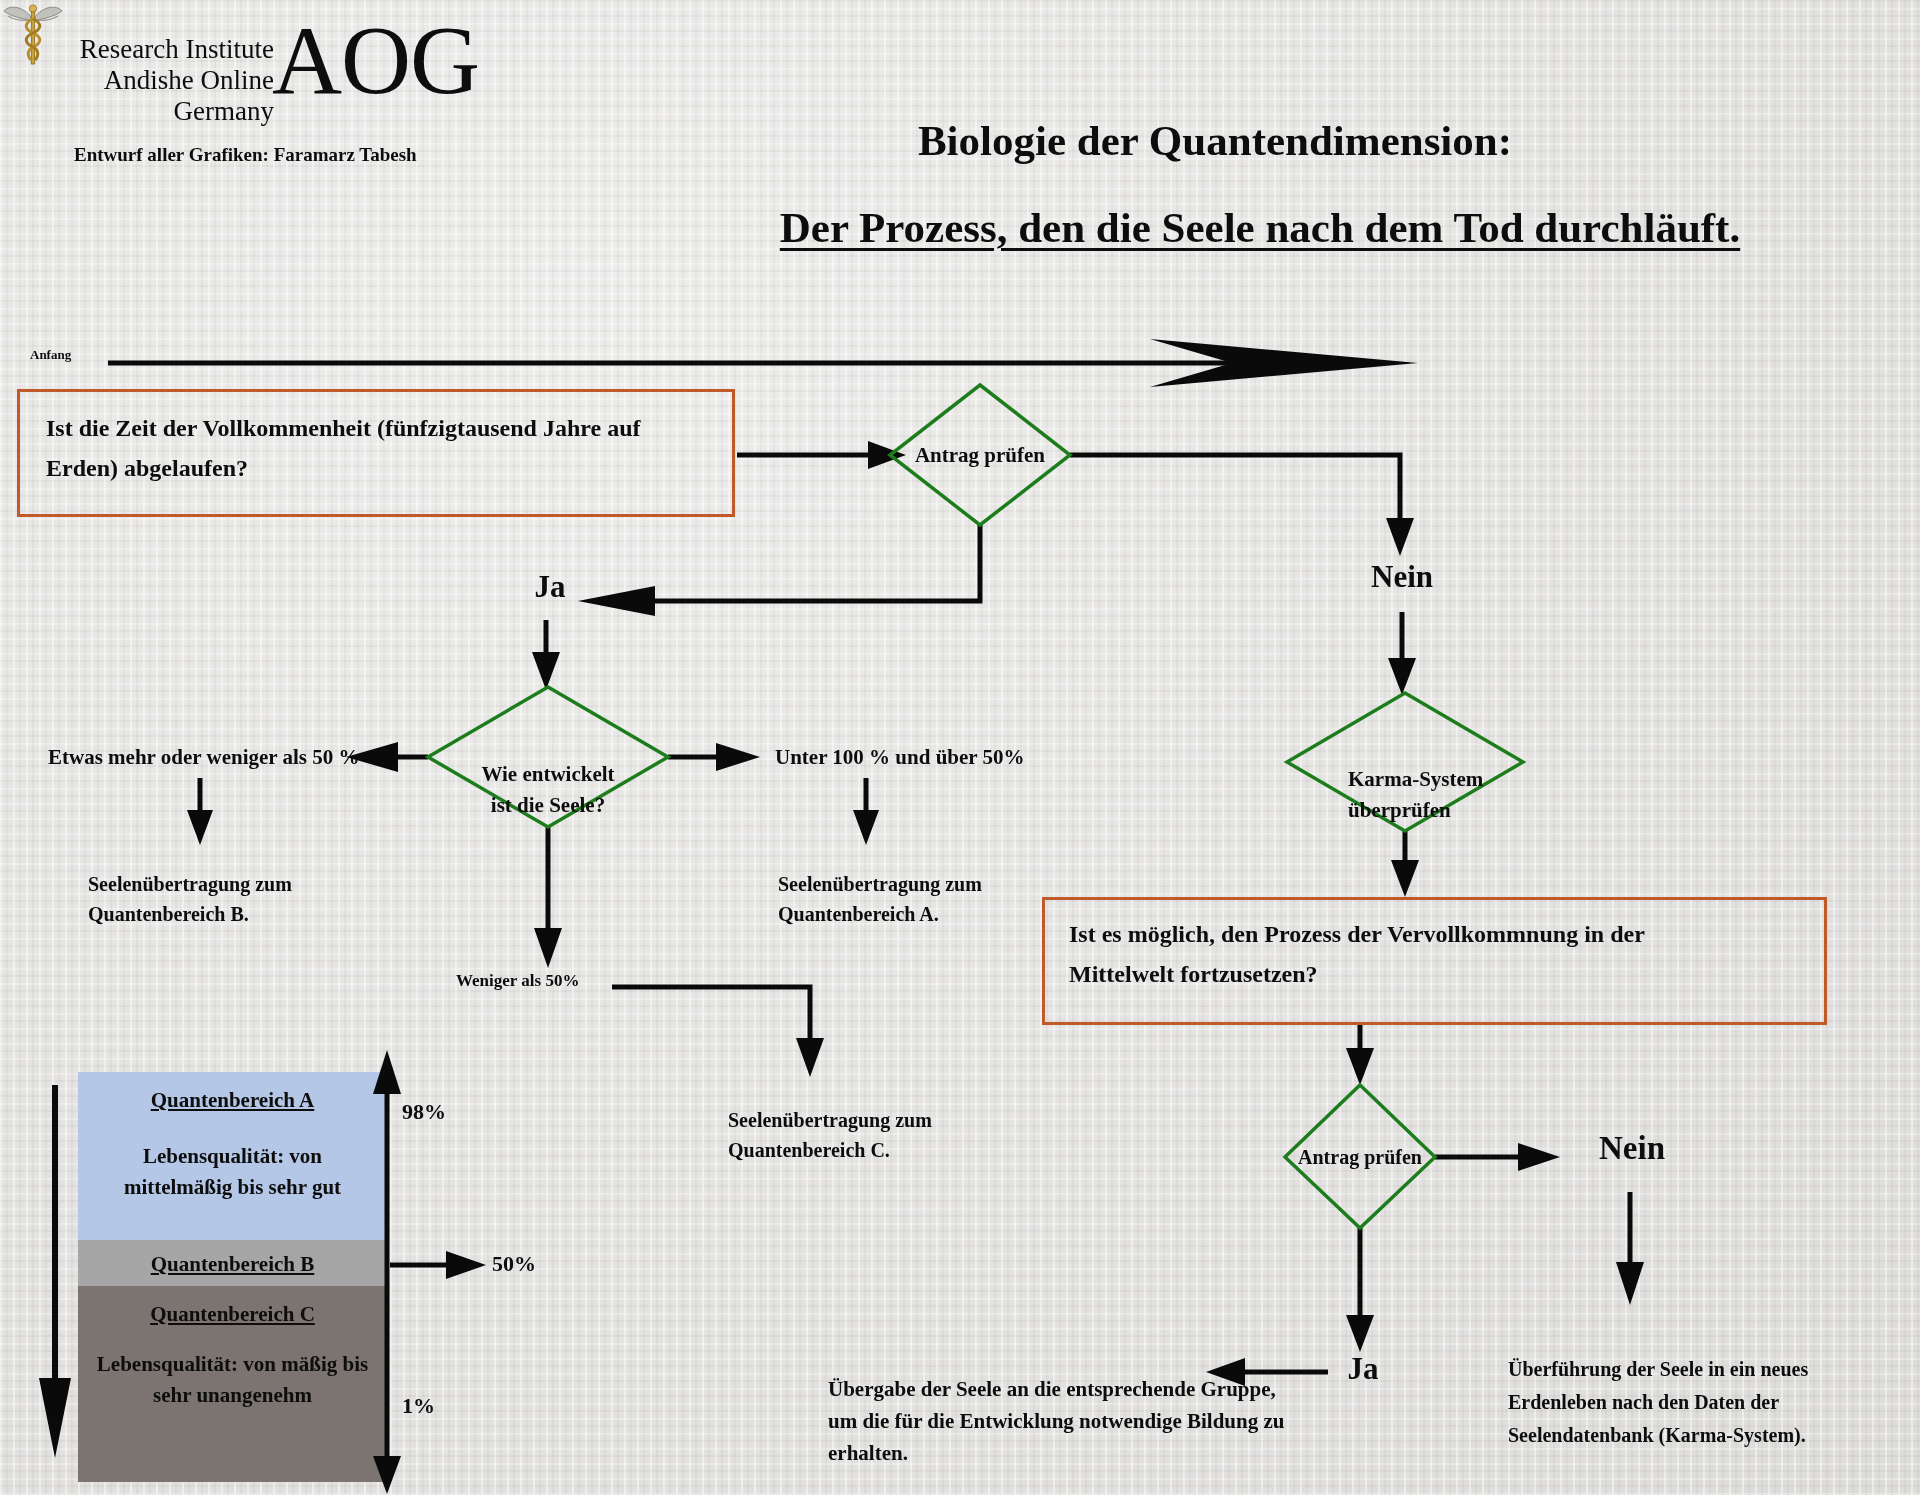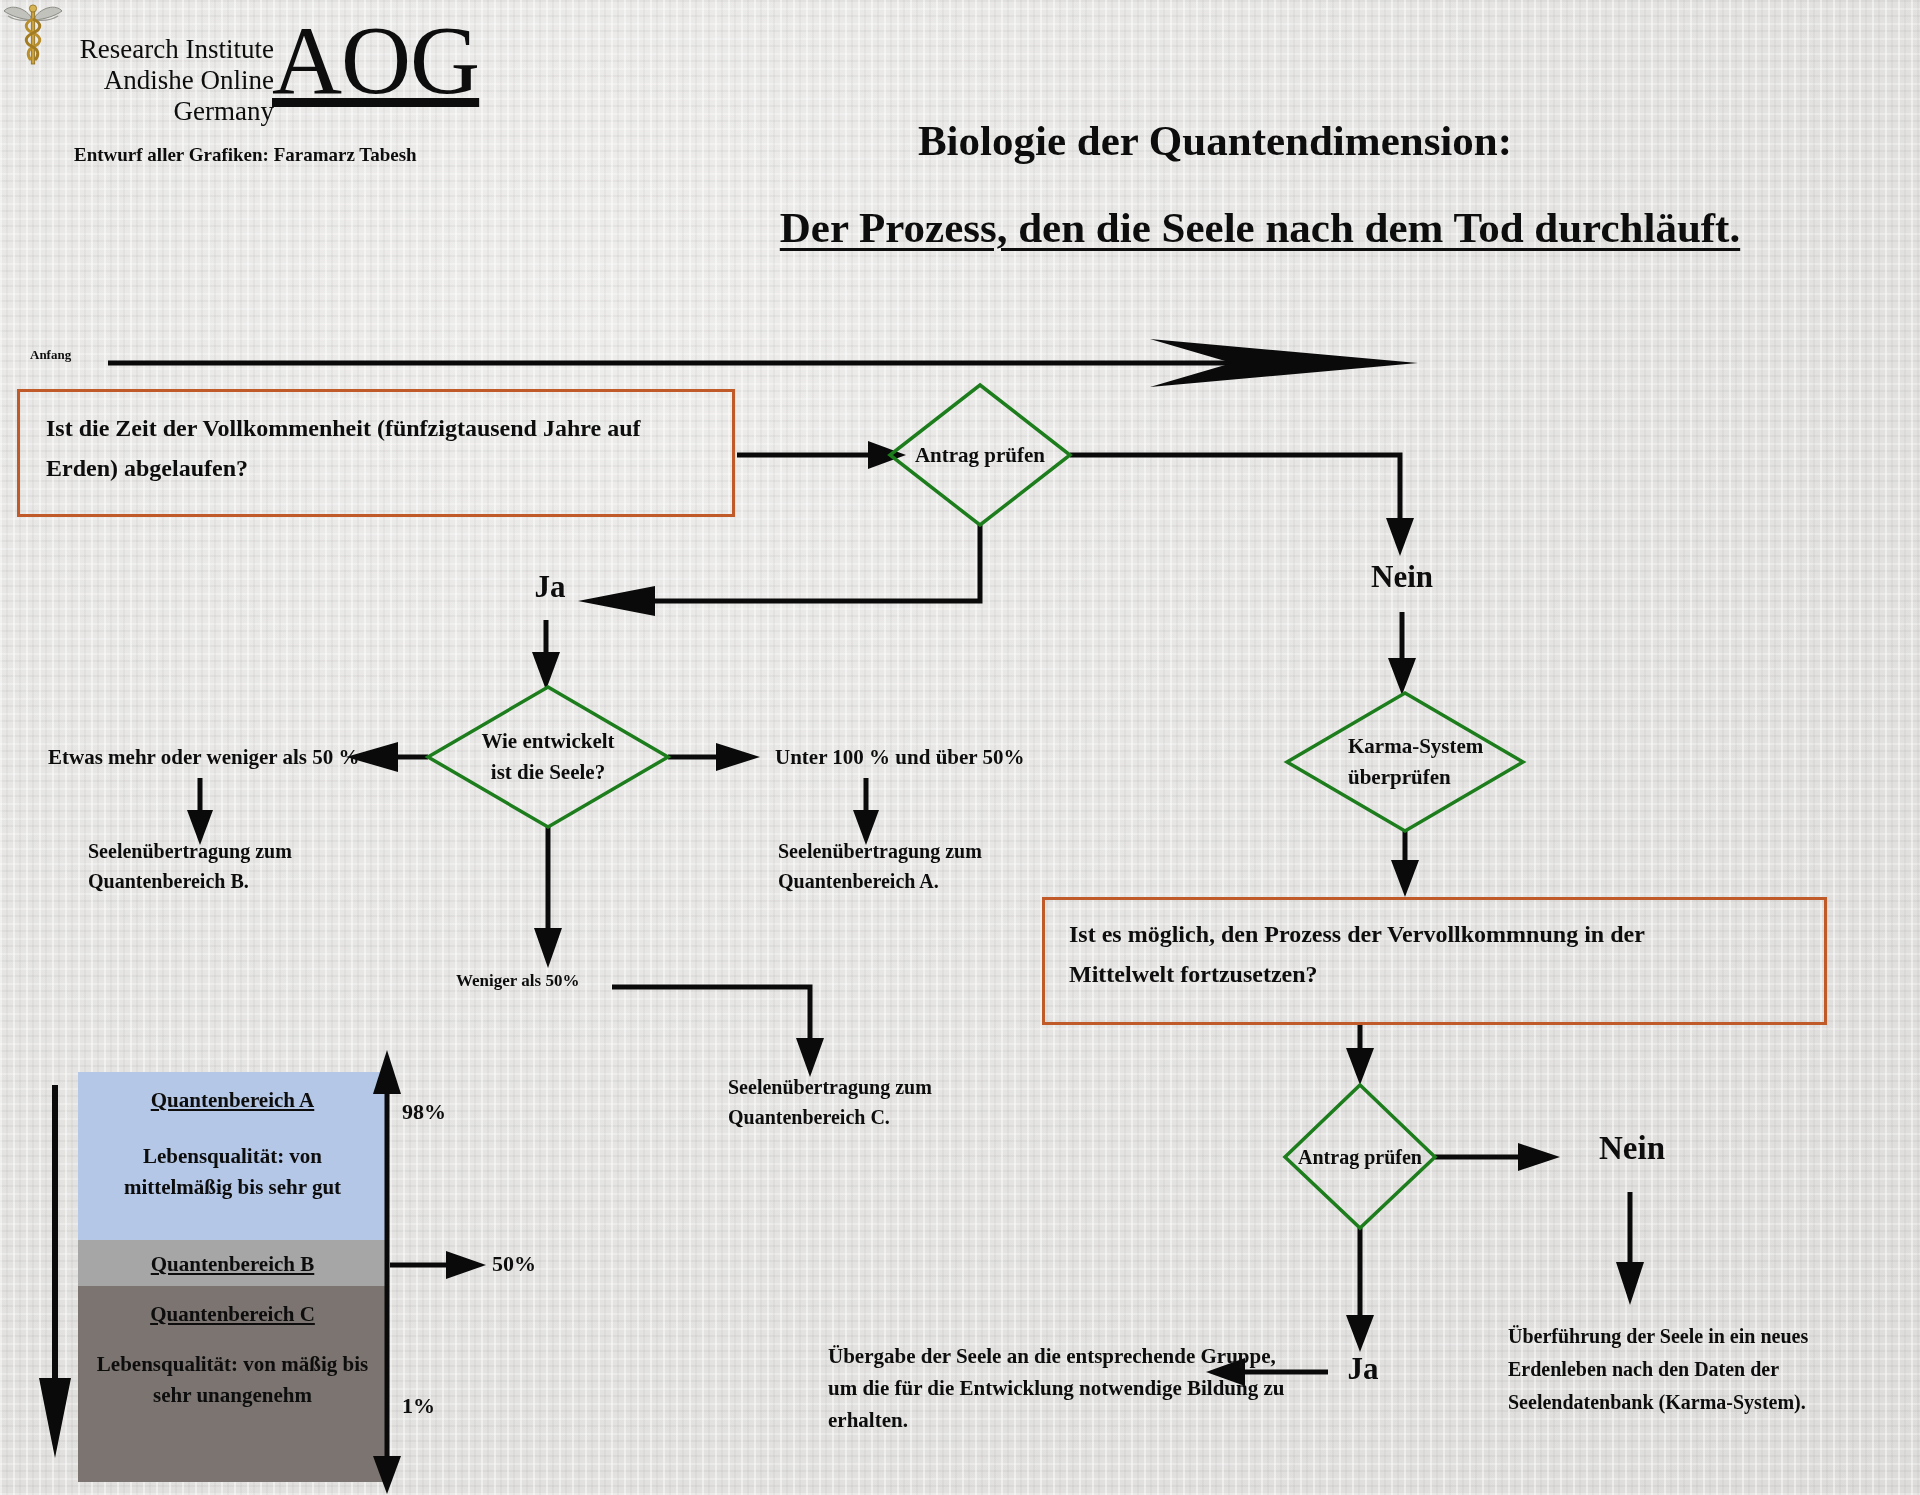--- a/index.html
+++ b/index.html
@@ -7,21 +7,21 @@
     position:relative;width:1920px;height:1495px;overflow:hidden;
     font-family:"Liberation Serif","DejaVu Serif",serif;color:#0d0d0d;
     background-color:#e4e3e1;
     background-image:
       repeating-linear-gradient(90deg, rgba(255,255,255,.45) 0 2px, rgba(255,255,255,0) 2px 6px, rgba(90,90,88,.05) 6px 8px, rgba(0,0,0,0) 8px 13px),
       repeating-linear-gradient(0deg, rgba(255,255,255,.30) 0 2px, rgba(255,255,255,0) 2px 8px, rgba(90,90,88,.06) 8px 10px, rgba(0,0,0,0) 10px 15px),
       radial-gradient(ellipse at 30% 20%, rgba(255,255,255,.35), rgba(0,0,0,.03));
   }
   .abs{position:absolute;}
   .lbl{position:absolute;font-weight:bold;line-height:1.25;}
-  .pre{white-space:pre-line;}
+  .pre{white-space:pre-line;margin-top:33px;}
   .ctr{text-align:center;}
   .qbox{position:absolute;border:3px solid #c05a28;box-sizing:border-box;font-weight:bold;white-space:pre-line;}
   svg.overlay{position:absolute;left:0;top:0;pointer-events:none;}
   .bar-section{box-sizing:border-box;text-align:center;font-weight:bold;}
   .bar-title{text-decoration:underline;font-size:21px;}
   .bar-desc{font-size:21px;line-height:31px;white-space:pre-line;}
   .institute{font-weight:normal;font-size:27px;line-height:31px;text-align:right;}
   .aog{font-weight:normal;font-size:97px;line-height:1;letter-spacing:-1px;}
   .title-line{font-weight:bold;font-size:43px;text-align:center;}
   .underlined{text-decoration:underline;text-decoration-thickness:3px;text-underline-offset:6px;}
@@ -112,21 +112,21 @@
       <rect x="29.3" y="9" width="3.4" height="53" fill="#c9a23f" stroke="#8a6d20" stroke-width="0.8"></rect>
       <circle cx="31" cy="6.5" r="3.6" fill="#d7b453" stroke="#8a6d20" stroke-width="0.8"></circle>
       <path d="M31,17 C22,21 22,27 31,31 C40,35 40,41 31,45 C25,48 25,54 29,58" fill="none" stroke="#b98f2e" stroke-width="3"></path>
       <path d="M31,17 C40,21 40,27 31,31 C22,35 22,41 31,45 C37,48 37,54 33,58" fill="none" stroke="#a37c22" stroke-width="3"></path>
     </g>
   </svg>
   <div class="lbl institute" style="left:18px;top:34px;width:256px;">
     <div>Research Institute</div>
     <div>Andishe Online Germany</div>
   </div>
-  <div class="lbl aog" style="left:272px;top:12px;text-decoration:underline;">AOG</div>
+  <div class="lbl aog" style="left:272px;top:12px;">AOG</div>
   <div class="lbl" style="left:74px;top:143px;font-size:19px;">Entwurf aller Grafiken: Faramarz Tabesh</div>
 
   <div class="lbl title-line" style="left:740px;top:114px;width:950px;">Biologie der Quantendimension:</div>
   <div class="lbl title-line underlined" style="left:640px;top:201px;width:1240px;">Der Prozess, den die Seele nach dem Tod durchläuft.</div>
 
   <div class="lbl" style="left:30px;top:347px;font-size:13px;">Anfang</div>
 
   <div class="qbox" style="left: 17px; top: 389px; width: 718px; height: 128px; padding: 16px 8px 0px 26px; font-size: 24px; line-height: 40px; border-color: rgb(192, 90, 40);">Ist die Zeit der Vollkommenheit (fünfzigtausend Jahre auf
 Erden) abgelaufen?</div>
 

